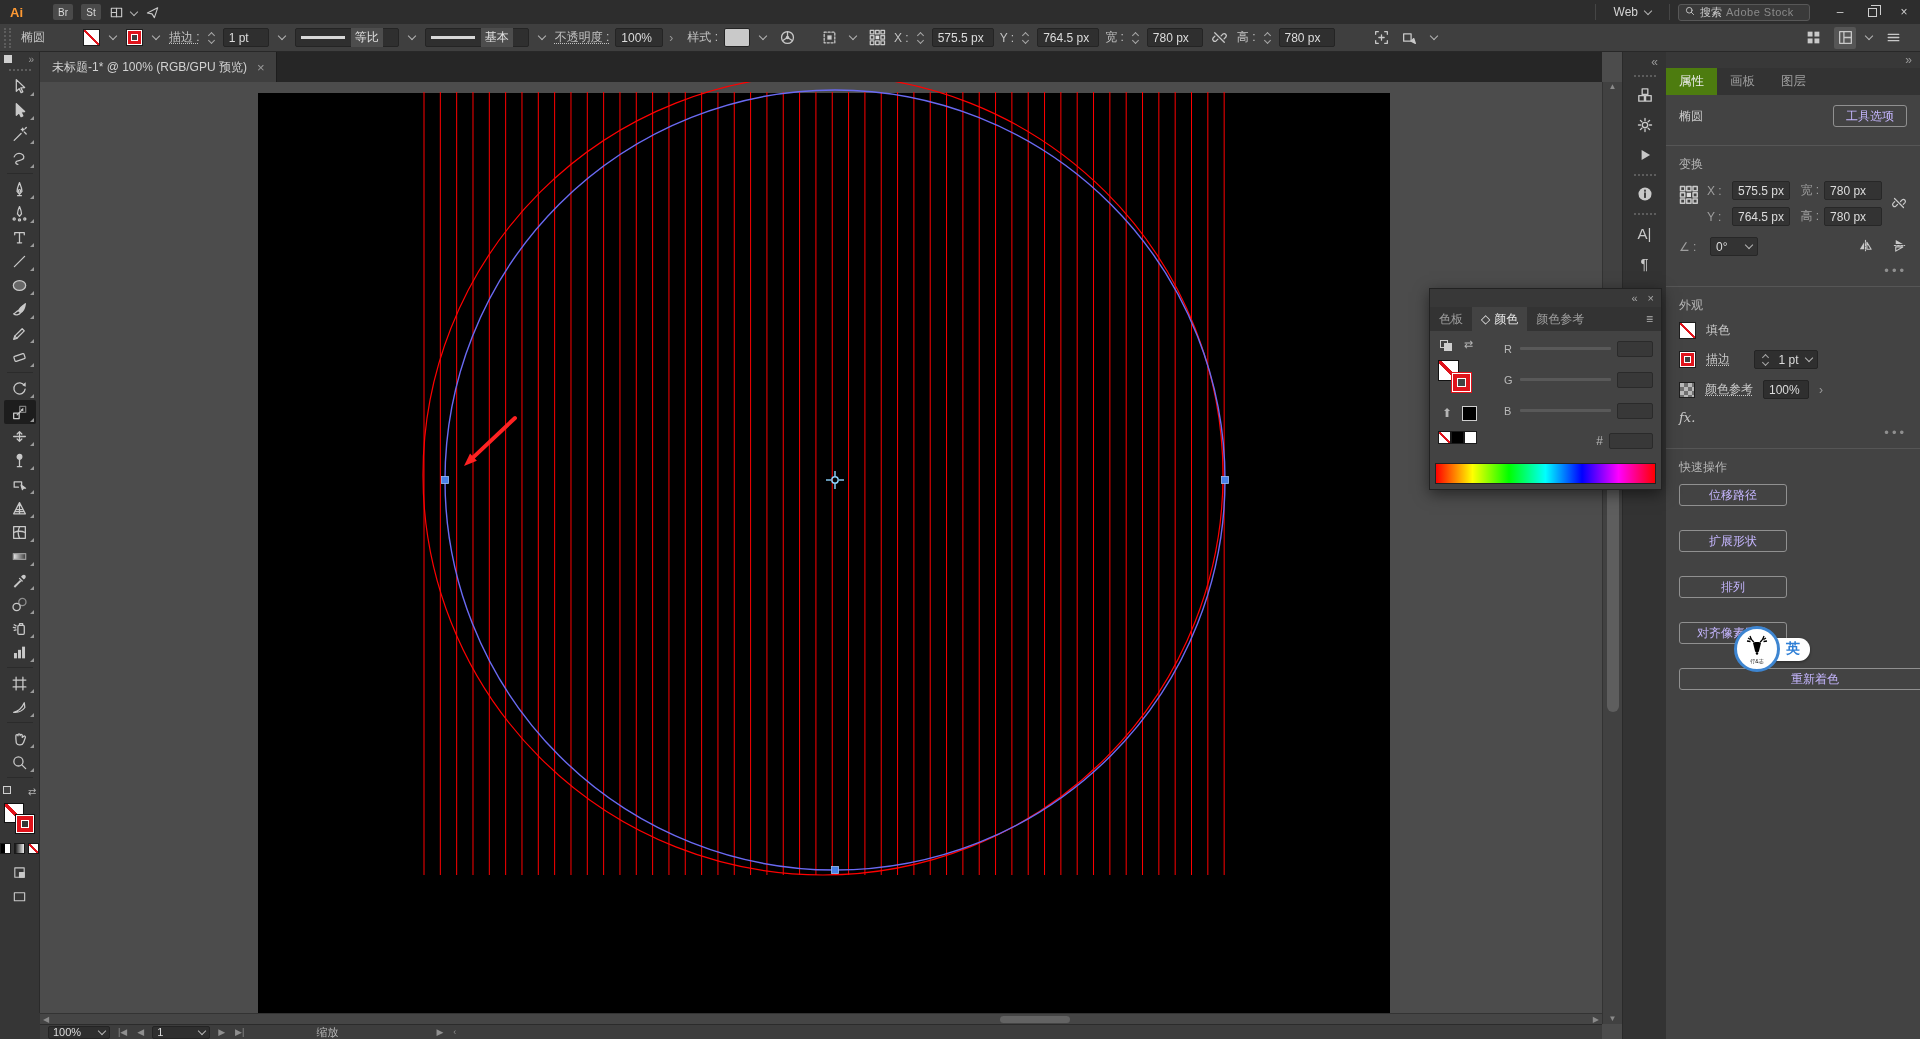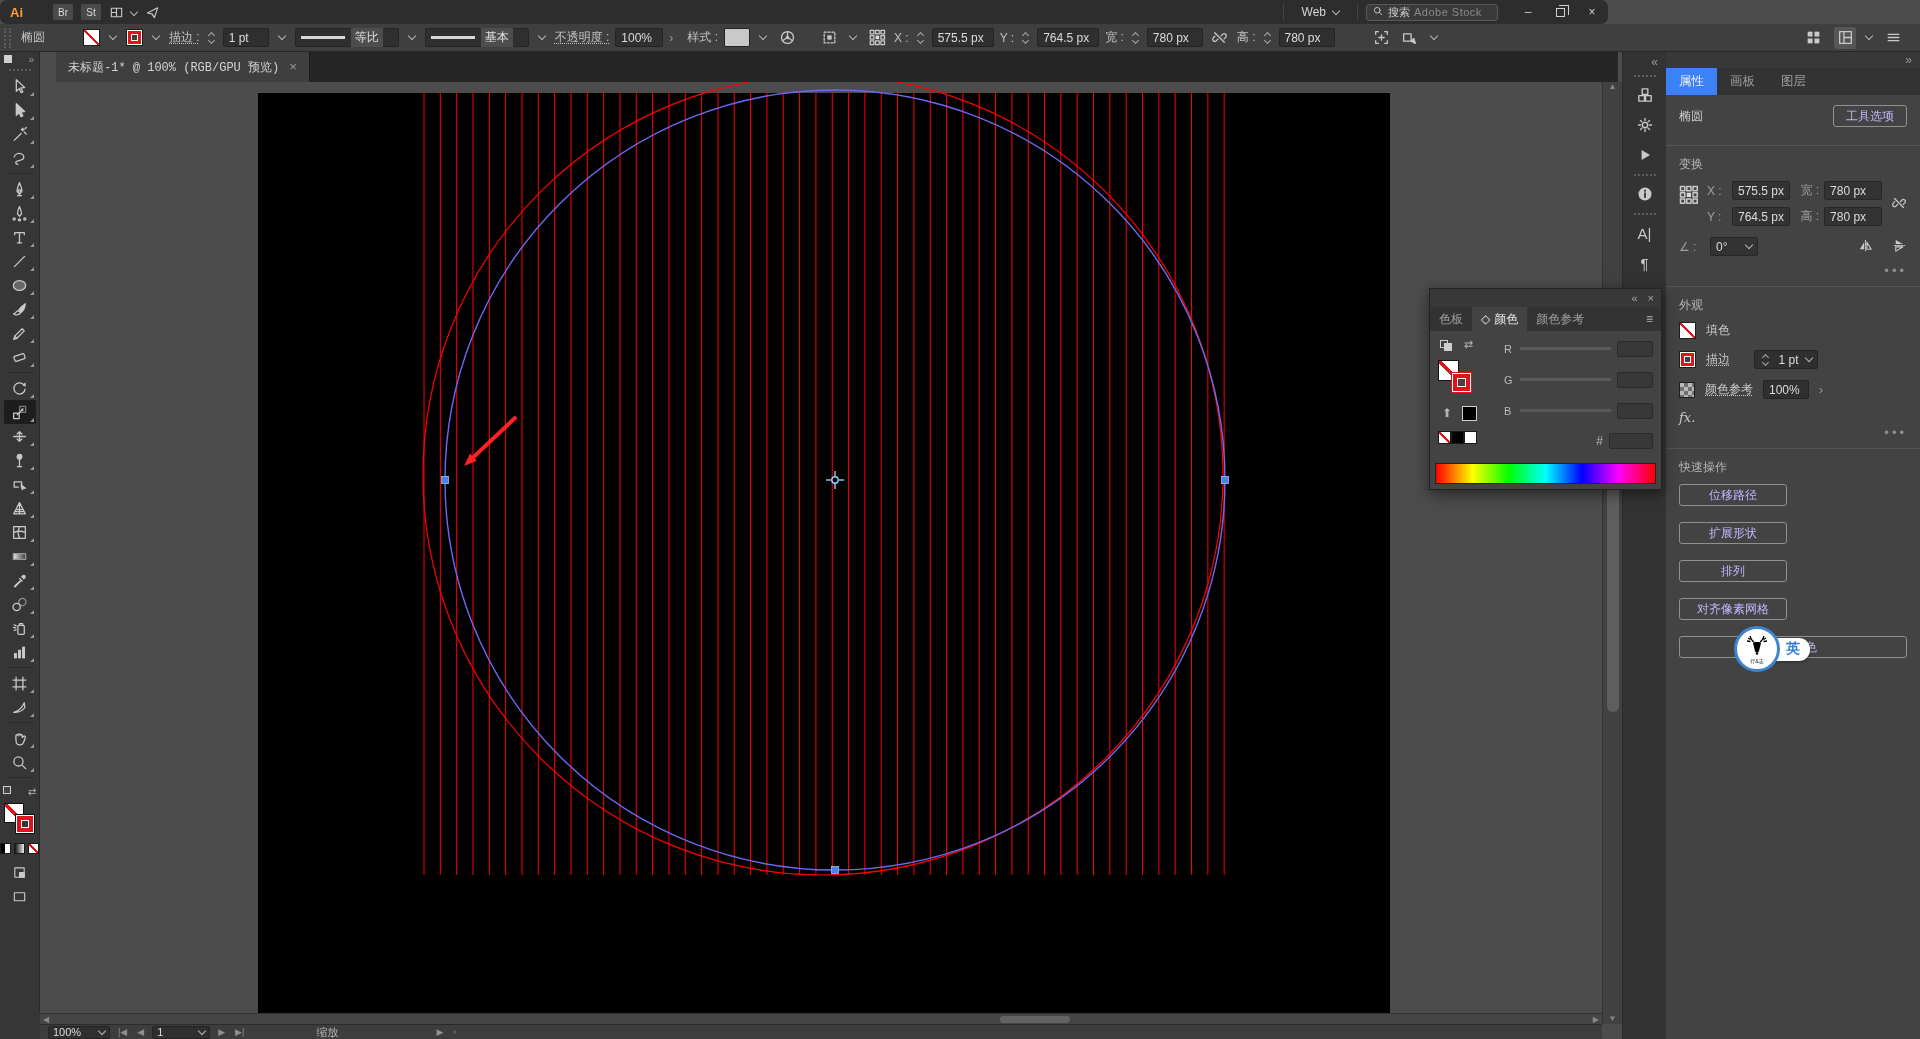--- a/index.html
+++ b/index.html
@@ -3,22 +3,22 @@
 <meta charset="utf-8">
 <style>
   * { box-sizing: border-box; margin: 0; padding: 0; }
   html,body { width:1920px; height:1039px; overflow:hidden; }
   body { font-family:"Liberation Sans",sans-serif; font-size:12px; color:#c9c9c9;
          background:#4c4c4c; position:relative; }
   .abs { position:absolute; }
   .row { display:flex; align-items:center; }
 
   
-  #menubar { left:0; top:0; width:1608px; height:24px; background:#2d2d2d;
-             display:flex; align-items:center; z-index:30;border-radius:7px; }
+  #menubar { left:0; top:0; width:1920px; height:24px; background:#2d2d2d;
+             display:flex; align-items:center; z-index:30; }
   #ai-logo { color:#ff9a33; font-weight:bold; font-size:13px; padding:0 12px 0 10px; }
   .menu-item { padding:0 11px; color:#d4d4d4; font-size:12px; line-height:24px; cursor:default; }
   .tb-badge { width:20px; height:16px; background:#4a4a4a; color:#d8d8d8; font-size:10px;
               display:flex; align-items:center; justify-content:center; border-radius:2px; margin:0 4px; }
   .vsep { width:1px; height:16px; background:#454545; margin:0 8px; }
   #workspace-switch { color:#d4d4d4; display:flex; align-items:center; gap:7px; padding:0 10px; }
   #searchbox { width:132px; height:17px; background:#3a3a3a; border:1px solid #585858;
                border-radius:3px; display:flex; align-items:center; gap:4px; padding:0 5px; }
   #searchbox .ph1 { color:#cfcfcf; font-size:11px; }
   #searchbox .ph2 { color:#8a8a8a; font-size:11px; letter-spacing:.5px; }
@@ -49,22 +49,22 @@
   .swatch-stroke { width:17px; height:17px; background:#fff; position:relative; border:1px solid #1e1e1e; }
   .swatch-stroke:before { content:""; position:absolute; inset:1px; border:3.5px solid #e0131b; }
   .swatch-stroke:after { content:""; position:absolute; inset:5px; background:#3f3f3f; }
   .profile-line { width:44px; height:3px; background:#d8d8d8; margin-right:6px; }
   .dd-chip { background:#4d4d4d; padding:1px 4px; color:#e0e0e0; }
   .icon-btn { width:22px; height:22px; display:flex; align-items:center; justify-content:center; }
   #cb-right { margin-left:auto; display:flex; align-items:center; gap:10px; padding-right:10px; }
   .hl { background:#565656; border-radius:2px; }
 
   
-  #tabbar { left:56px; top:52px; width:1562px; height:30px; background:#262626;
-            display:flex; align-items:center; z-index:5;font-family:Liberation Mono, monospace; }
+  #tabbar { left:40px; top:52px; width:1562px; height:30px; background:#262626;
+            display:flex; align-items:center; z-index:5; }
   #doctab { height:30px; background:#3f3f3f; display:flex; align-items:center; gap:10px;
             padding:0 12px; color:#d2d2d2; font-size:12px; border-right:1px solid #1d1d1d; }
   #doctab .close { color:#9a9a9a; font-size:13px; }
 
   
   #toolbar { left:0; top:52px; width:40px; height:987px; background:#363636;
              border-right:1px solid #2a2a2a; display:flex; flex-direction:column;
              align-items:center; z-index:20; }
   #tb-expand { align-self:flex-end; padding:2px 6px 0 0; color:#9a9a9a; font-size:10px; letter-spacing:-1px; }
   .gripper { width:22px; border-top:2px dotted #5d5d5d; margin:4px 0 3px; }
@@ -117,40 +117,40 @@
   #dockstrip .collapse { align-self:flex-end; color:#9a9a9a; font-size:12px; padding:3px 8px 2px 0; }
   .strip-icon { width:36px; height:30px; display:flex; align-items:center; justify-content:center;
                 color:#c9c9c9; font-size:15px; }
 
   
   #properties { left:1666px; top:52px; width:254px; height:987px; background:#434343; z-index:6; }
   #prop-head { height:16px; background:#383838; display:flex; justify-content:flex-end;
                align-items:center; padding-right:8px; color:#9a9a9a; }
   #prop-tabs { height:27px; background:#333333; display:flex; align-items:stretch; }
   .ptab { padding:0 13px; display:flex; align-items:center; color:#9e9e9e; font-size:12.5px; }
-  .ptab.active { background:#3b82f6; color:#ececec;text-align:right; }
+  .ptab.active { background:#4d7c0f; color:#ececec;text-align:right; }
   .pbody { padding:0 13px; }
   .ctx-row { display:flex; justify-content:space-between; align-items:center; height:42px; }
   .sec-title { color:#b5b5b5; margin:10px 0 8px; }
   .hr { border-top:1px solid #565656; margin:8px -13px 0; }
   .pbtn { border:1px solid #909090; border-radius:3px; background:transparent; color:#c4b5fd;
           font-size:12px; height:22px; display:flex; align-items:center; justify-content:center;
           font-family:inherit; }
   .fieldbox { background:#333333; border:1px solid #272727; border-radius:2px; height:19px;
               min-width:58px; display:flex; align-items:center; padding:0 5px; color:#dcdcdc; }
   .flabel { color:#9f9f9f; width:20px; }
   .trow { display:flex; align-items:center; gap:5px; margin-bottom:7px; }
   .dots { color:#8f8f8f; letter-spacing:3px; text-align:right; font-size:13px; }
   .ap-row { display:flex; align-items:center; gap:10px; margin-bottom:11px; }
   .checker { width:16px; height:16px; border:1px solid #1e1e1e; background-color:#b9b9b9;
      background-image:linear-gradient(45deg,#707070 25%,transparent 25%,transparent 75%,#707070 75%),
                       linear-gradient(45deg,#707070 25%,transparent 25%,transparent 75%,#707070 75%);
      background-size:8px 8px; background-position:0 0,4px 4px; }
   .fx { font-family:"DejaVu Serif",serif; font-style:italic; color:#c9c9c9; font-size:13px; }
-  #qa-buttons { display:flex; flex-wrap:wrap; gap:16px; }
+  #qa-buttons { display:flex; flex-wrap:wrap; gap:24px;flex-direction:column; }
   #qa-buttons .pbtn { width:108px; }
   #qa-buttons .pbtn.wide { width:272px; }
 
   
   #colorpanel { left:1429px; top:288px; width:233px; height:202px; background:#434343;
                 border:1px solid #222; box-shadow:0 4px 14px rgba(0,0,0,.5); z-index:40; }
   #cp-title { height:18px; background:#383838; display:flex; justify-content:flex-end;
               align-items:center; gap:10px; padding-right:7px; color:#a8a8a8; font-size:11px; }
   #cp-tabs { height:24px; background:#333333; display:flex; align-items:stretch; }
   .cptab { padding:0 9px; display:flex; align-items:center; gap:4px; color:#9e9e9e; font-size:12px; }

